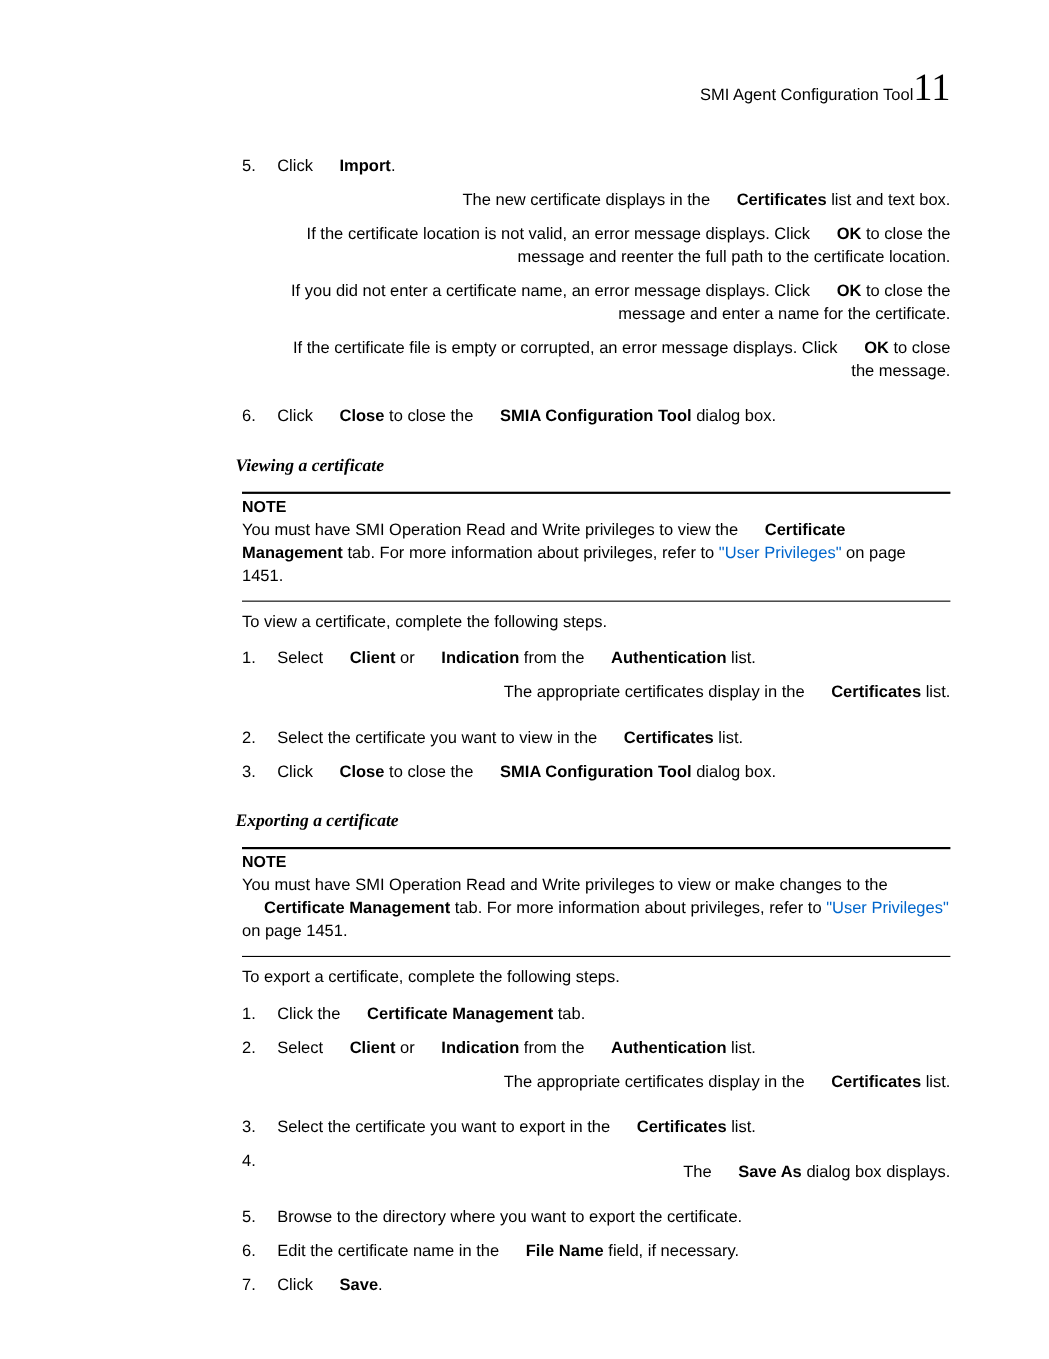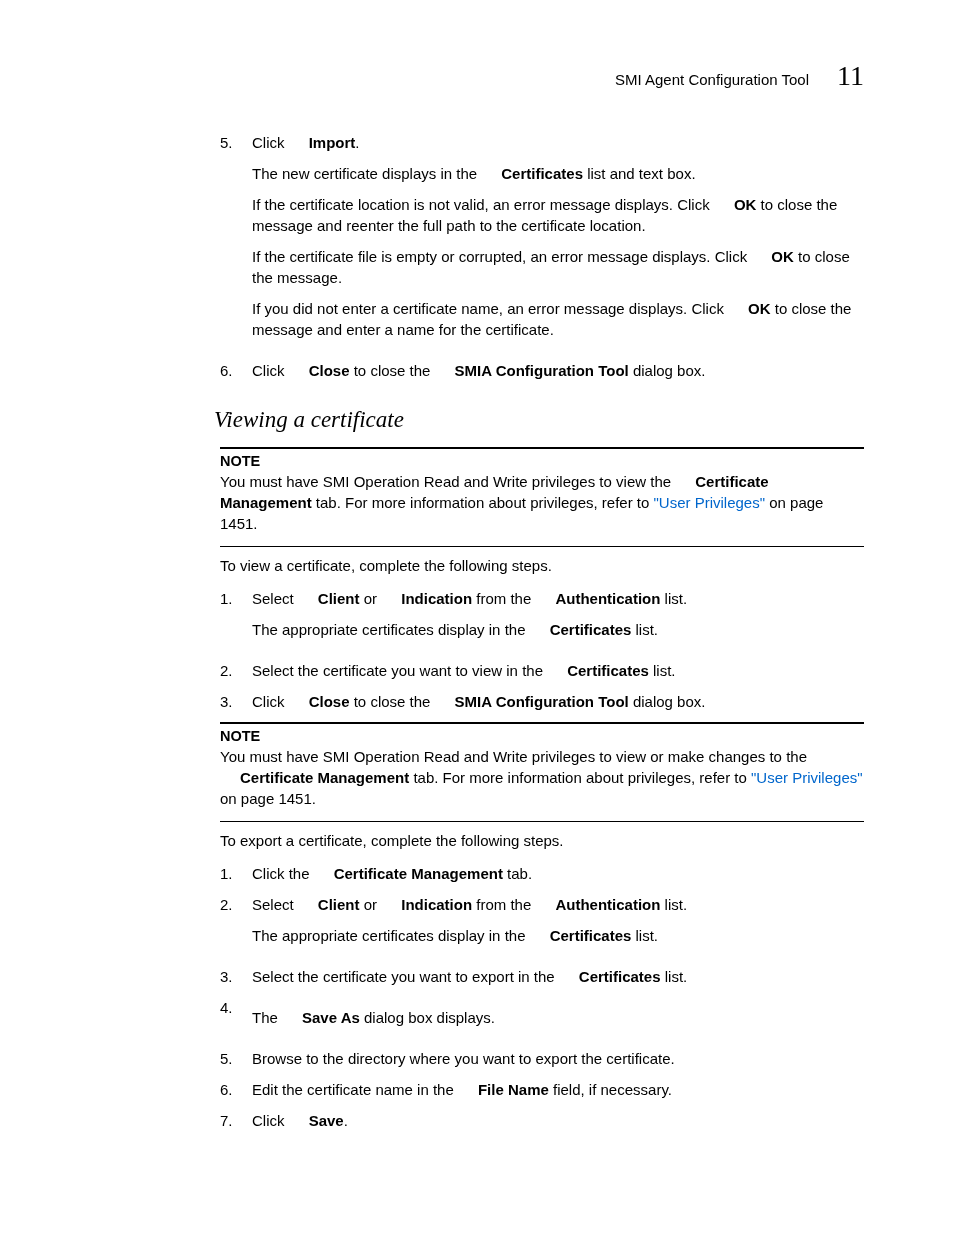--- a/index.html
+++ b/index.html
@@ -14,54 +14,54 @@
     width: 954px;
     min-height: 1235px;
     box-sizing: border-box;
     padding: 60px 90px 60px 90px;
     position: relative;
   }
   .header {
     display: flex;
     justify-content: flex-end;
     align-items: baseline;
-    gap: 28px;
     margin-bottom: 40px;
   }
   .header-text {
     font-size: 15px;
     color: #000;
   }
   .header-num {
-    font-size: 28px;
+    font-size: 35px;
     font-weight: normal;
     font-family: Georgia, 'Times New Roman', serif;
   }
   .content {
     margin-left: 130px;
   }
   .ol-main { list-style: none; padding: 0; margin: 0; }
   .li-step {
     display: flex;
     gap: 14px;
     margin-bottom: 10px;
     line-height: 1.4;
   }
   .li-num { min-width: 18px; }
   .li-body { flex: 1; }
   .sub {
     margin-top: 10px;
     margin-bottom: 10px;
     line-height: 1.4;
+    text-align: right;
   }
   .section-h {
     font-family: Georgia, 'Times New Roman', serif;
     font-style: italic;
-    font-weight: normal;
-    font-size: 23px;
+    font-weight: bold;
+    font-size: 16px;
     margin-top: 26px;
     margin-bottom: 14px;
     margin-left: 0;
   }
   .note-block {
     border-top: 2px solid #000;
     border-bottom: 1px solid #000;
     padding: 4px 0 12px 0;
     margin-bottom: 8px;
   }
@@ -89,22 +89,22 @@
 
   <div class="content">
 
     <div class="ol-main">
         <div class="li-step">
           <div class="li-num">5.</div>
           <div class="li-body">
             <div>Click <b>Import</b>.</div>
             <div class="sub">The new certificate displays in the <b>Certificates</b> list and text box.</div>
             <div class="sub">If the certificate location is not valid, an error message displays. Click <b>OK</b> to close the message and reenter the full path to the certificate location.</div>
+            <div class="sub">If you did not enter a certificate name, an error message displays. Click <b>OK</b> to close the message and enter a name for the certificate.</div>
             <div class="sub">If the certificate file is empty or corrupted, an error message displays. Click <b>OK</b> to close the message.</div>
-            <div class="sub">If you did not enter a certificate name, an error message displays. Click <b>OK</b> to close the message and enter a name for the certificate.</div>
           </div>
         </div>
         <div class="li-step">
           <div class="li-num">6.</div>
           <div class="li-body">
             <div>Click <b>Close</b> to close the <b>SMIA Configuration Tool</b> dialog box.</div>
           </div>
         </div>
       </div>
 
@@ -132,20 +132,21 @@
           </div>
         </div>
         <div class="li-step">
           <div class="li-num">3.</div>
           <div class="li-body">
             <div>Click <b>Close</b> to close the <b>SMIA Configuration Tool</b> dialog box.</div>
           </div>
         </div>
       </div>
 
+    <div class="section-h" style="margin-left:-6px;">Exporting a certificate</div>
 
     <div class="note-block">
       <div class="note-label">NOTE</div>
       <div class="note-body">You must have SMI Operation Read and Write privileges to view or make changes to the <b>Certificate Management</b> tab. For more information about privileges, refer to <span class="link">"User Privileges"</span> on page 1451.</div>
     </div>
 
     <div class="para">To export a certificate, complete the following steps.</div>
 
     <div class="ol-main">
         <div class="li-step">

